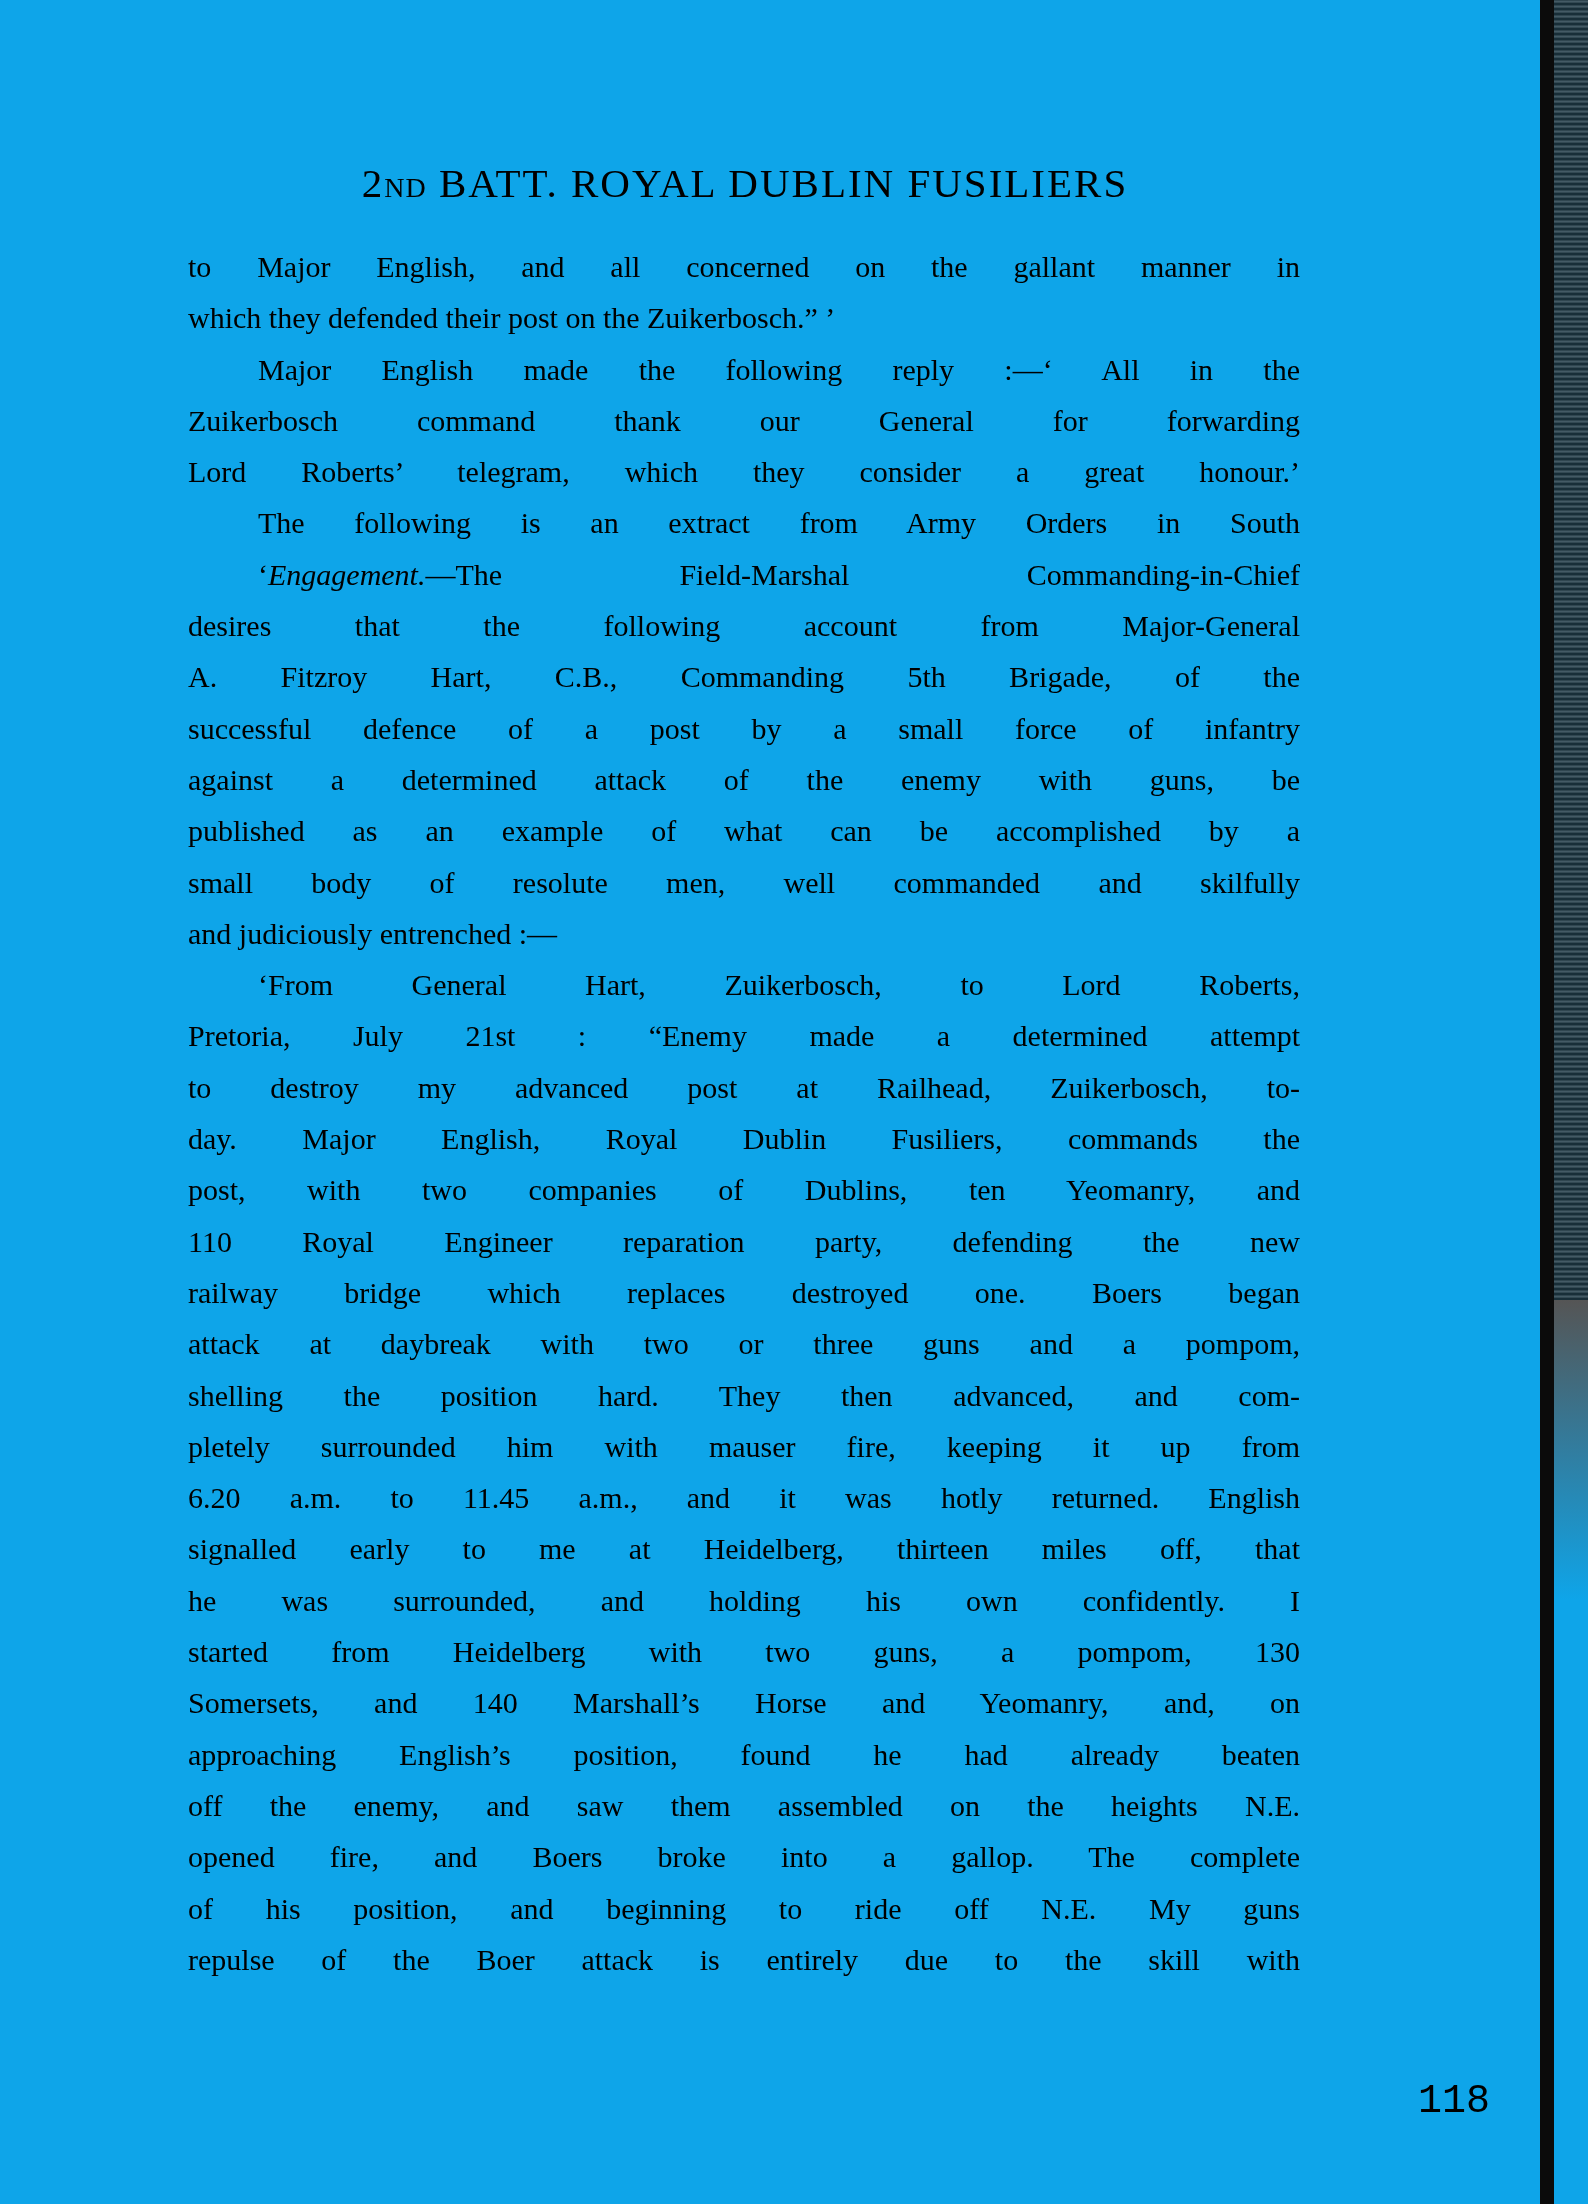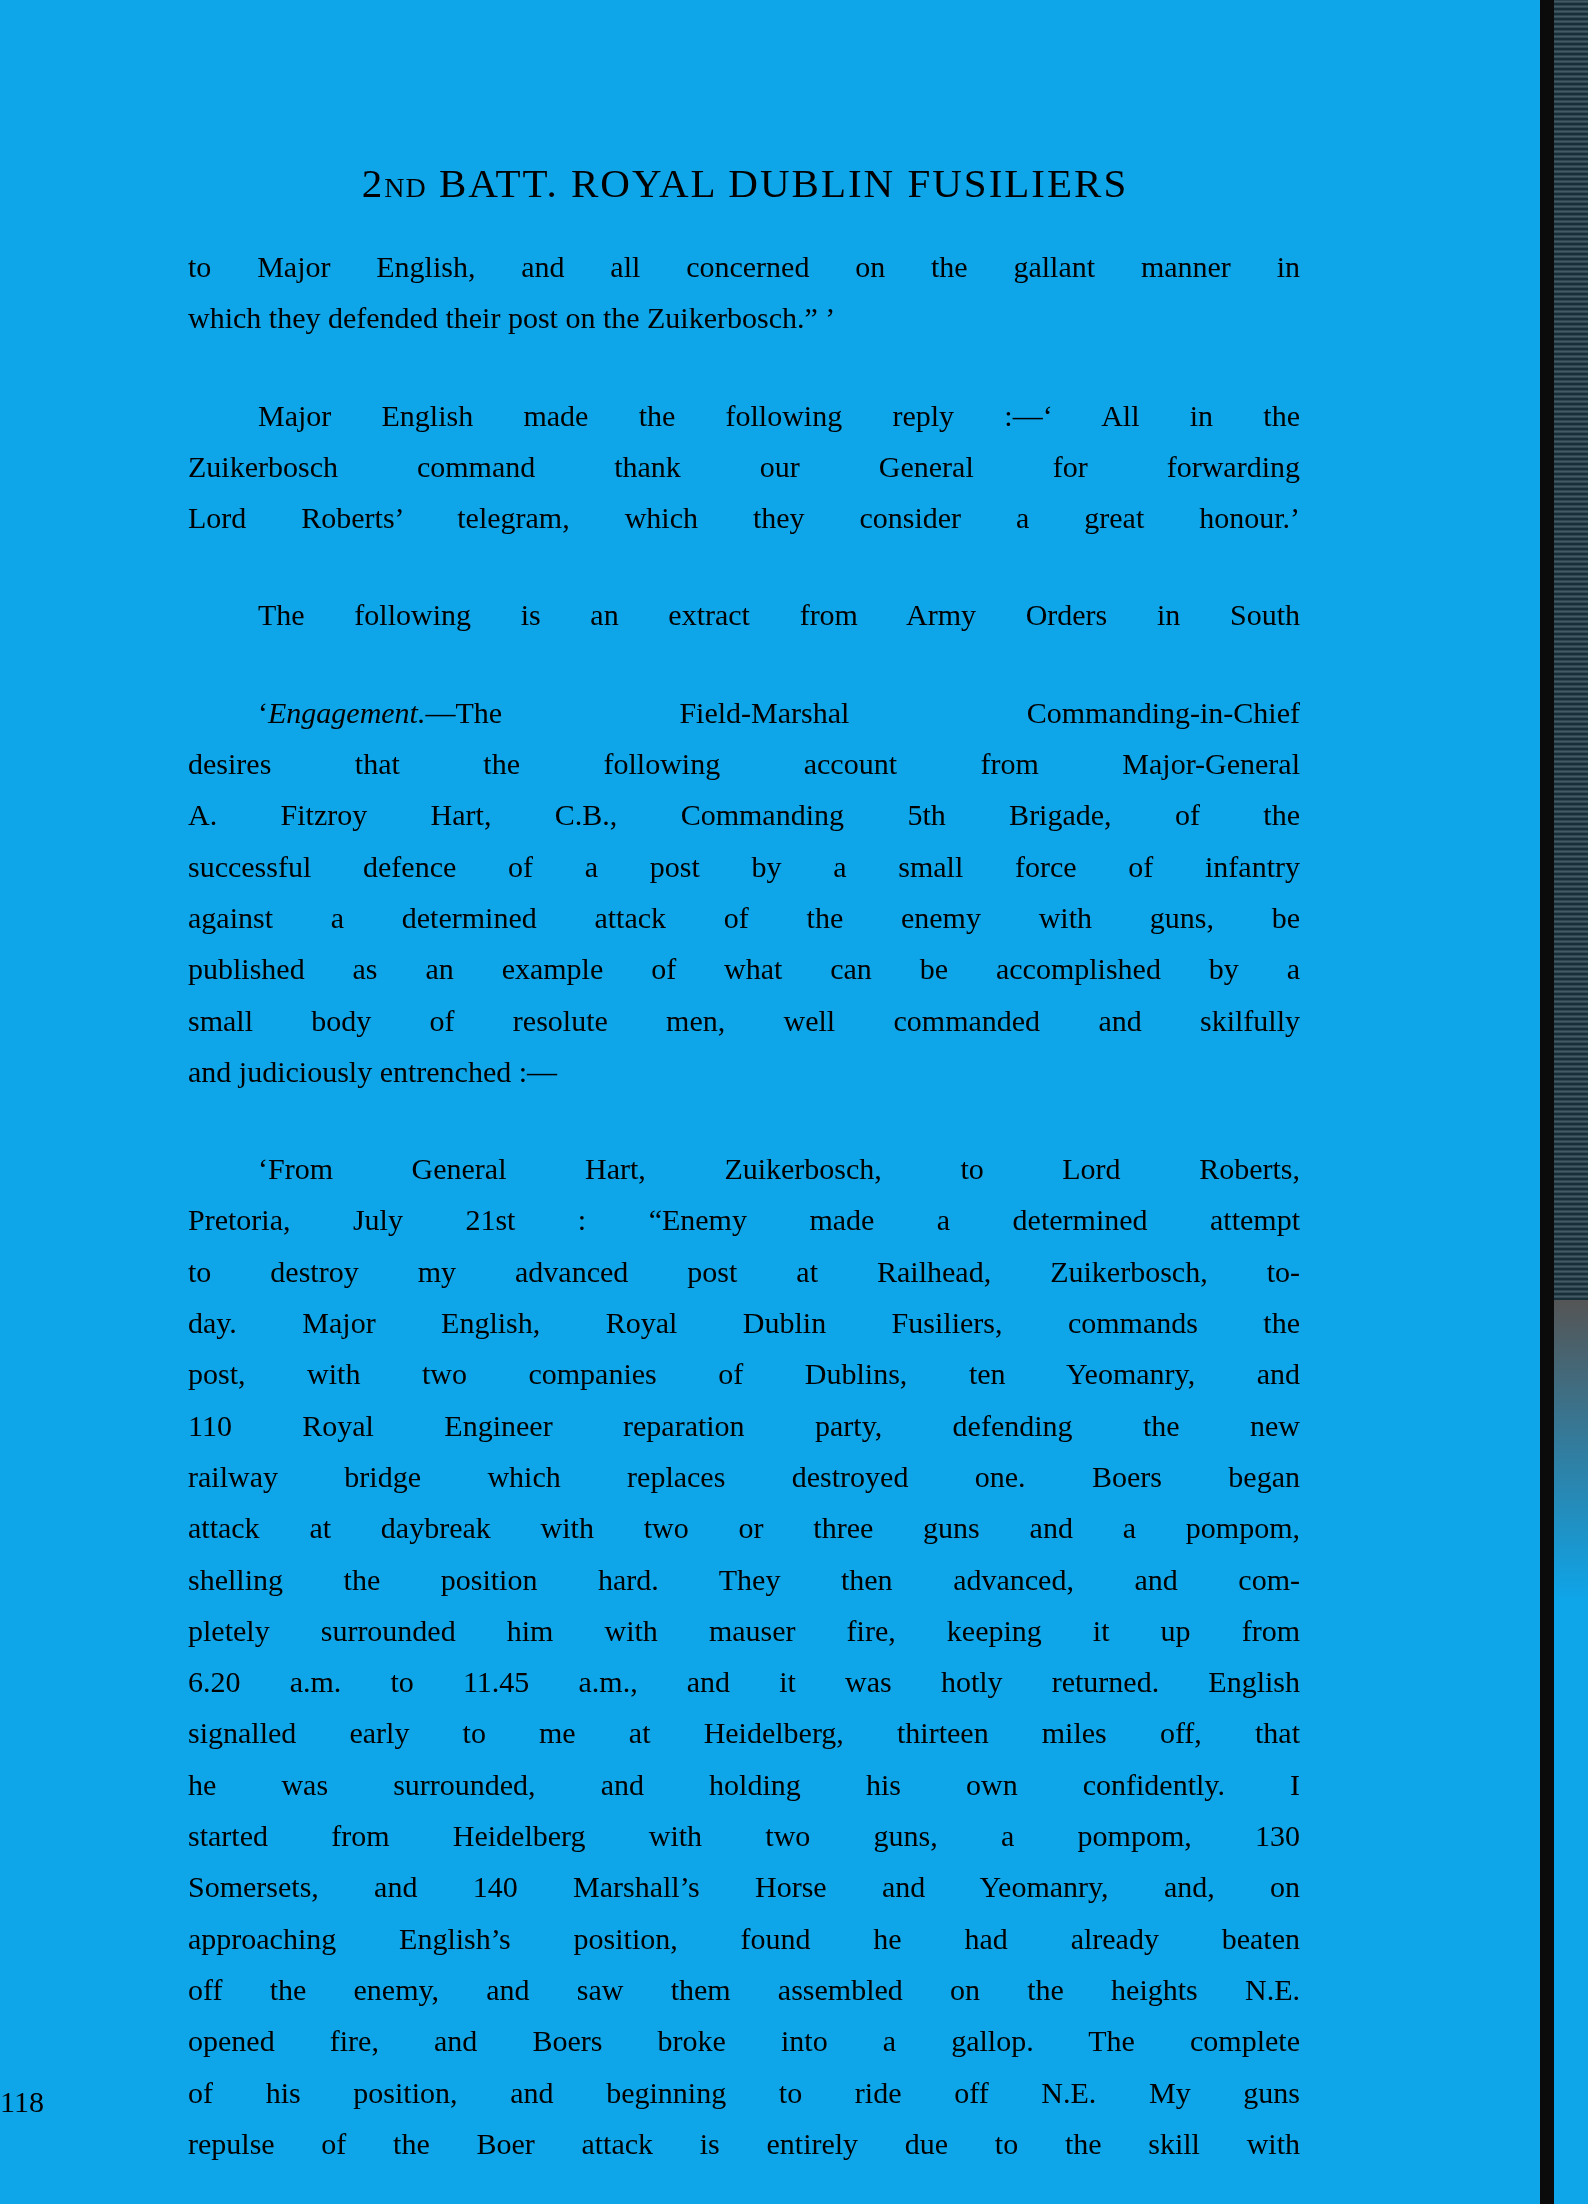--- a/index.html
+++ b/index.html
@@ -47,30 +47,30 @@
     }
     .line {
       display: block;
       height: 51.3px;
       white-space: nowrap;
       text-align: justify;
       text-align-last: justify;
       overflow: visible;
     }
     .line.last { text-align-last: left; font-family: Liberation Serif, serif; }
-    .line.indent { padding-left: 70px; margin-top: 46px; }
+    .line.indent { padding-left: 70px; }
     .line em { font-style: italic; }
     .folio {
       position: absolute;
       top: 2080px;
       left: 0;
       width: 1490px;
-      text-align: left;
-      font-family: Liberation Serif, serif;
-      font-size: 30px;
+      text-align: right;
+      font-family: Liberation Mono, monospace;
+      font-size: 40px;
       line-height: 44px;
     }
     .binding {
       position: absolute;
       top: 0;
       right: 0;
       width: 48px;
       height: 2204px;
     }
     .binding .edge {

